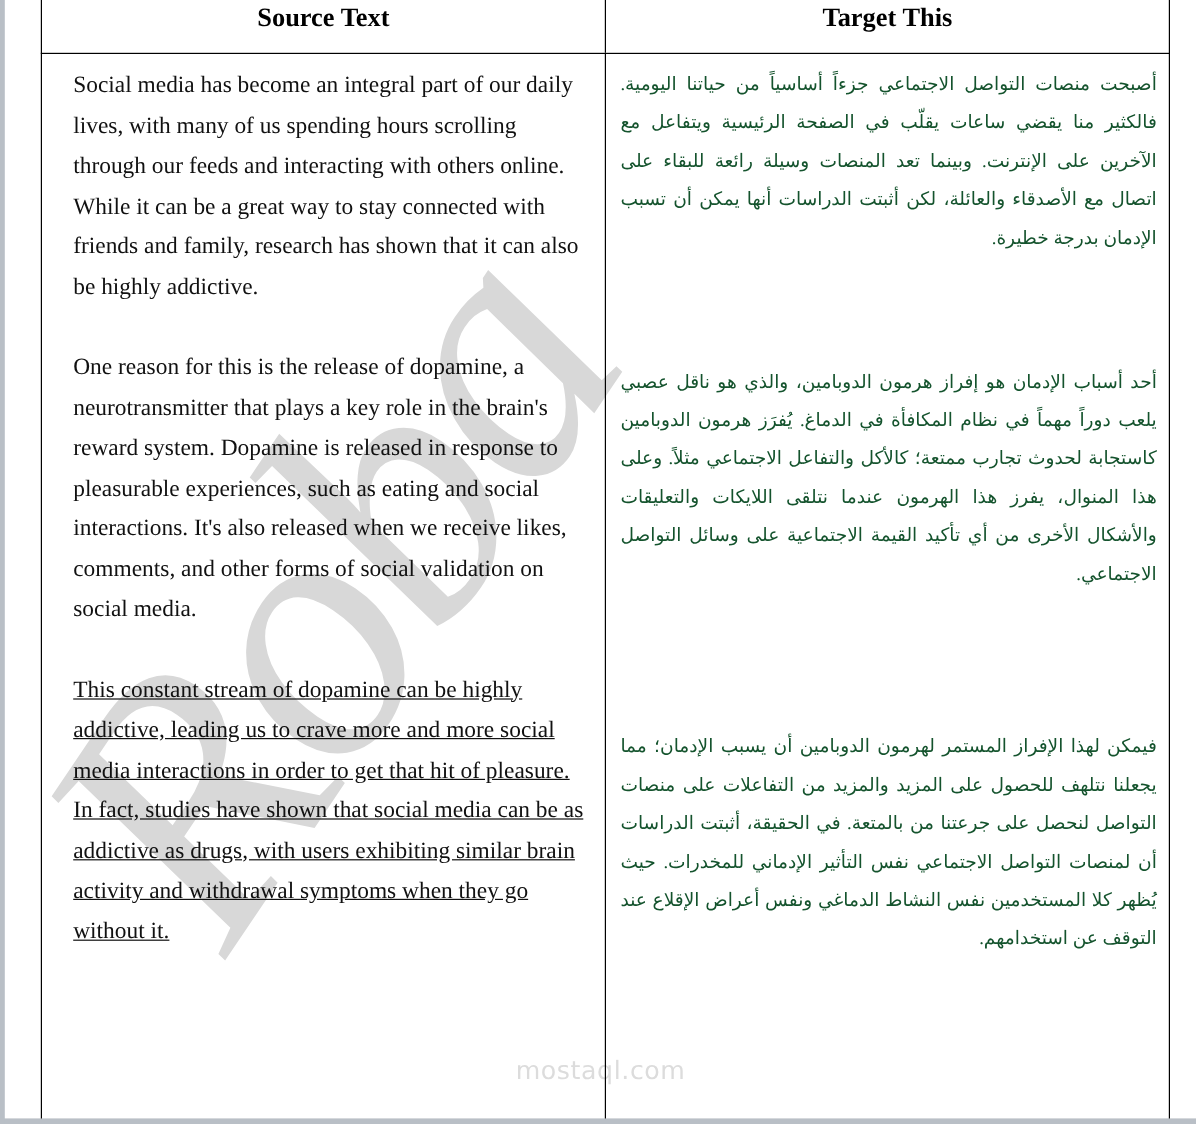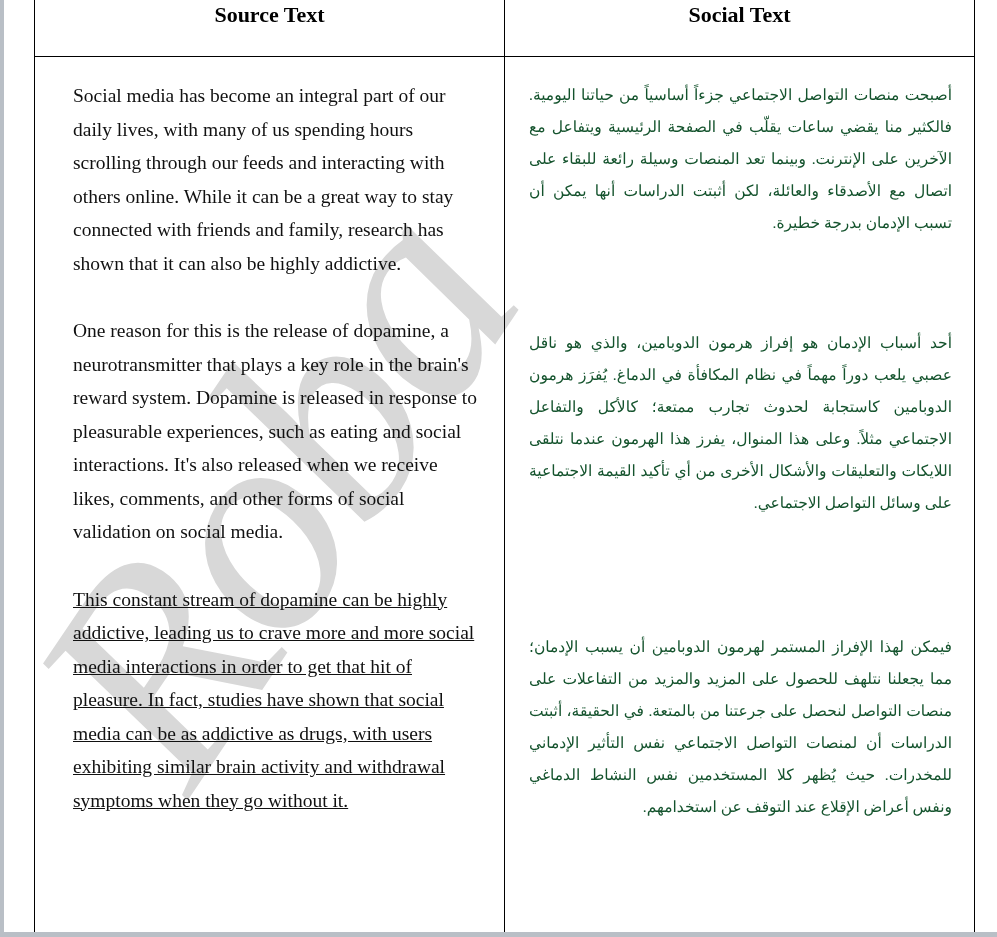--- a/index.html
+++ b/index.html
@@ -92,21 +92,21 @@
     background: transparent;
   }
   #doc-table col.c1 { width: 470px; }
   #doc-table col.c2 { width: 470px; }
 
   #doc-table th,
   #doc-table td {
     border-left: 1.6px solid #000;
     border-right: 1.6px solid #000;
     vertical-align: top;
-    padding: 12px;
+    padding: 0;
     background: transparent;
   }
   
   #doc-table td.col-src,
   #doc-table th.col-src { border-right: none; }
 
   #doc-table thead th {
     border-bottom: 1.6px solid #000;
     height: 42px;
     text-align: center;
@@ -144,31 +144,32 @@
   .para-ar.p3 { margin-bottom: 0; margin-top: 44px; }
 </style>
 </head>
 <body>
 
 <div id="page">
 
   <div id="wm-diagonal">Roba</div>
 
   <div id="wm-footer">
+    <span class="wm-lat">mostaql.com</span>
   </div>
 
   <table id="doc-table">
     <colgroup>
       <col class="c1">
       <col class="c2">
     </colgroup>
     <thead>
       <tr>
         <th class="col-src">Source Text</th>
-        <th class="col-tgt">Social Text</th>
+        <th class="col-tgt">Target This</th>
       </tr>
     </thead>
     <tbody>
       <tr>
         <td class="col-src">
           <div class="cell-inner-en">
             <p class="para-en">Social media has become an integral part of our daily lives, with many of us spending hours scrolling through our feeds and interacting with others online. While it can be a great way to stay connected with friends and family, research has shown that it can also be highly addictive.</p>
             <p class="para-en">One reason for this is the release of dopamine, a neurotransmitter that plays a key role in the brain's reward system. Dopamine is released in response to pleasurable experiences, such as eating and social interactions. It's also released when we receive likes, comments, and other forms of social validation on social media.</p>
             <p class="para-en">This constant stream of dopamine can be highly addictive, leading us to crave more and more social media interactions in order to get that hit of pleasure. In fact, studies have shown that social media can be as addictive as drugs, with users exhibiting similar brain activity and withdrawal symptoms when they go without it.</p>
           </div>

